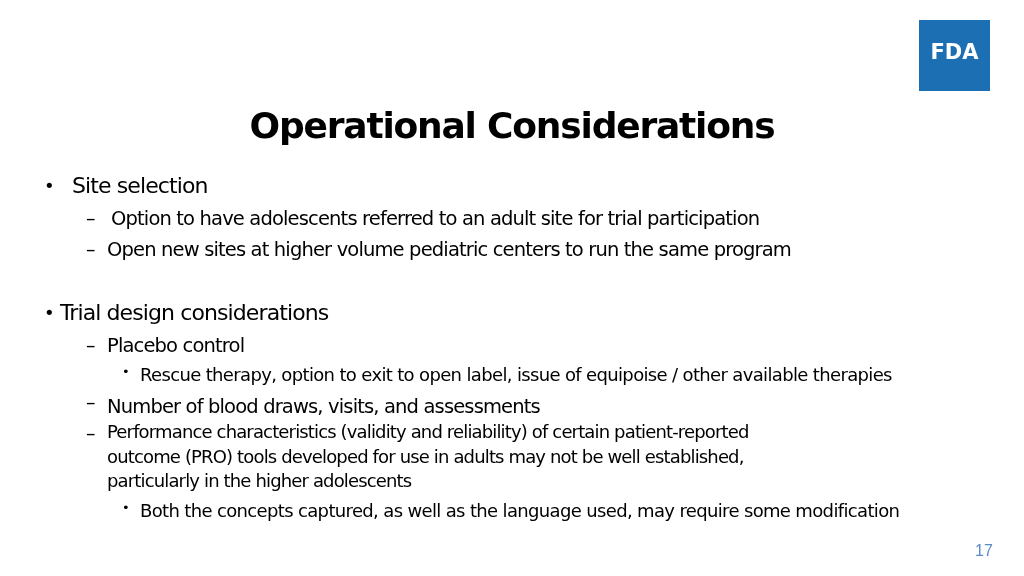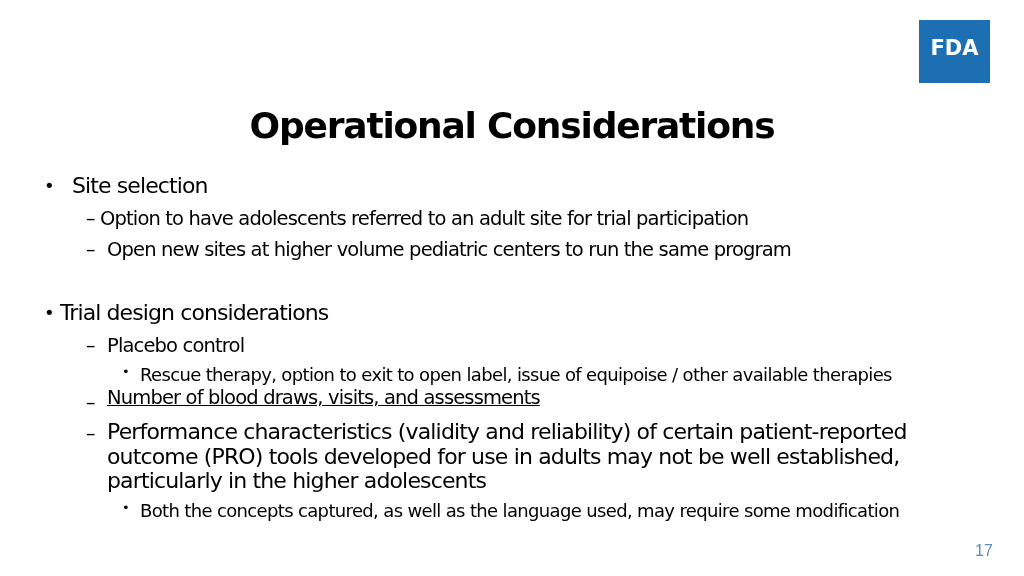--- a/index.html
+++ b/index.html
@@ -18,21 +18,21 @@
     .slide {
       position: absolute;
       inset: 0;
       background: #ffffff;
     }
     .logo {
       position: absolute;
       left: 919px;
       top: 20px;
       width: 71px;
-      height: 63px;
+      height: 71px;
       background: #1d6fb3;
       display: flex;
       align-items: center;
       justify-content: center;
     }
     .logo-text {
       color: #ffffff;
       font-family: "DejaVu Sans", sans-serif;
       font-weight: bold;
       font-size: 21px;
@@ -76,21 +76,21 @@
       letter-spacing: -0.65px;
     }
     .marker {
       position: absolute;
       font-family: "DejaVu Sans", sans-serif;
     }
     .wrap-block {
       position: absolute;
       white-space: nowrap;
       font-family: "DejaVu Sans", sans-serif;
-      font-size: 22px;
+      font-size: 18px;
       letter-spacing: -0.85px;
       line-height: 24.5px;
     }
     .page-number {
       position: absolute;
       left: 972px;
       top: 542px;
       width: 24px;
       text-align: center;
       font-family: "Liberation Sans", sans-serif;
@@ -108,36 +108,36 @@
   </div>
 
   <div class="title">Operational Considerations</div>
 
   <div class="content">
 
     <span class="marker" style="left:44px; top:175px; font-size:18px;">•</span>
     <span class="l1" style="left:72px; top:173px;">Site selection</span>
 
     <span class="marker" style="left:86px; top:207px; font-size:19px;">–</span>
-    <span class="l2" style="left:100px; top:207px;">Option to have adolescents referred to an adult site for trial participation</span>
+    <span class="l2" style="left:111px; top:207px;">Option to have adolescents referred to an adult site for trial participation</span>
 
     <span class="marker" style="left:86px; top:238px; font-size:19px;">–</span>
     <span class="l2" style="left:107px; top:238px;">Open new sites at higher volume pediatric centers to run the same program</span>
 
     <span class="marker" style="left:44px; top:302px; font-size:18px;">•</span>
     <span class="l1" style="left:60px; top:300px;">Trial design considerations</span>
 
     <span class="marker" style="left:86px; top:334px; font-size:19px;">–</span>
     <span class="l2" style="left:107px; top:334px;">Placebo control</span>
 
     <span class="marker" style="left:122px; top:364px; font-size:13px;">•</span>
     <span class="l3" style="left:140px; top:364px;">Rescue therapy, option to exit to open label, issue of equipoise / other available therapies</span>
 
     <span class="marker" style="left:86px; top:391px; font-size:19px;">–</span>
-    <span class="l2" style="left:107px; top:386px;text-decoration:underline;">Number of blood draws, visits, and assessments</span>
+    <span class="l2" style="left:107px; top:395px;">Number of blood draws, visits, and assessments</span>
 
     <span class="marker" style="left:86px; top:422px; font-size:19px;">–</span>
     <div class="wrap-block" style="left:107px; top:420px;">
       <div>Performance characteristics (validity and reliability) of certain patient-reported</div>
       <div>outcome (PRO) tools developed for use in adults may not be well established,</div>
       <div>particularly in the higher adolescents</div>
     </div>
 
     <span class="marker" style="left:122px; top:500px; font-size:13px;">•</span>
     <span class="l3" style="left:140px; top:500px;">Both the concepts captured, as well as the language used, may require some modification</span>

